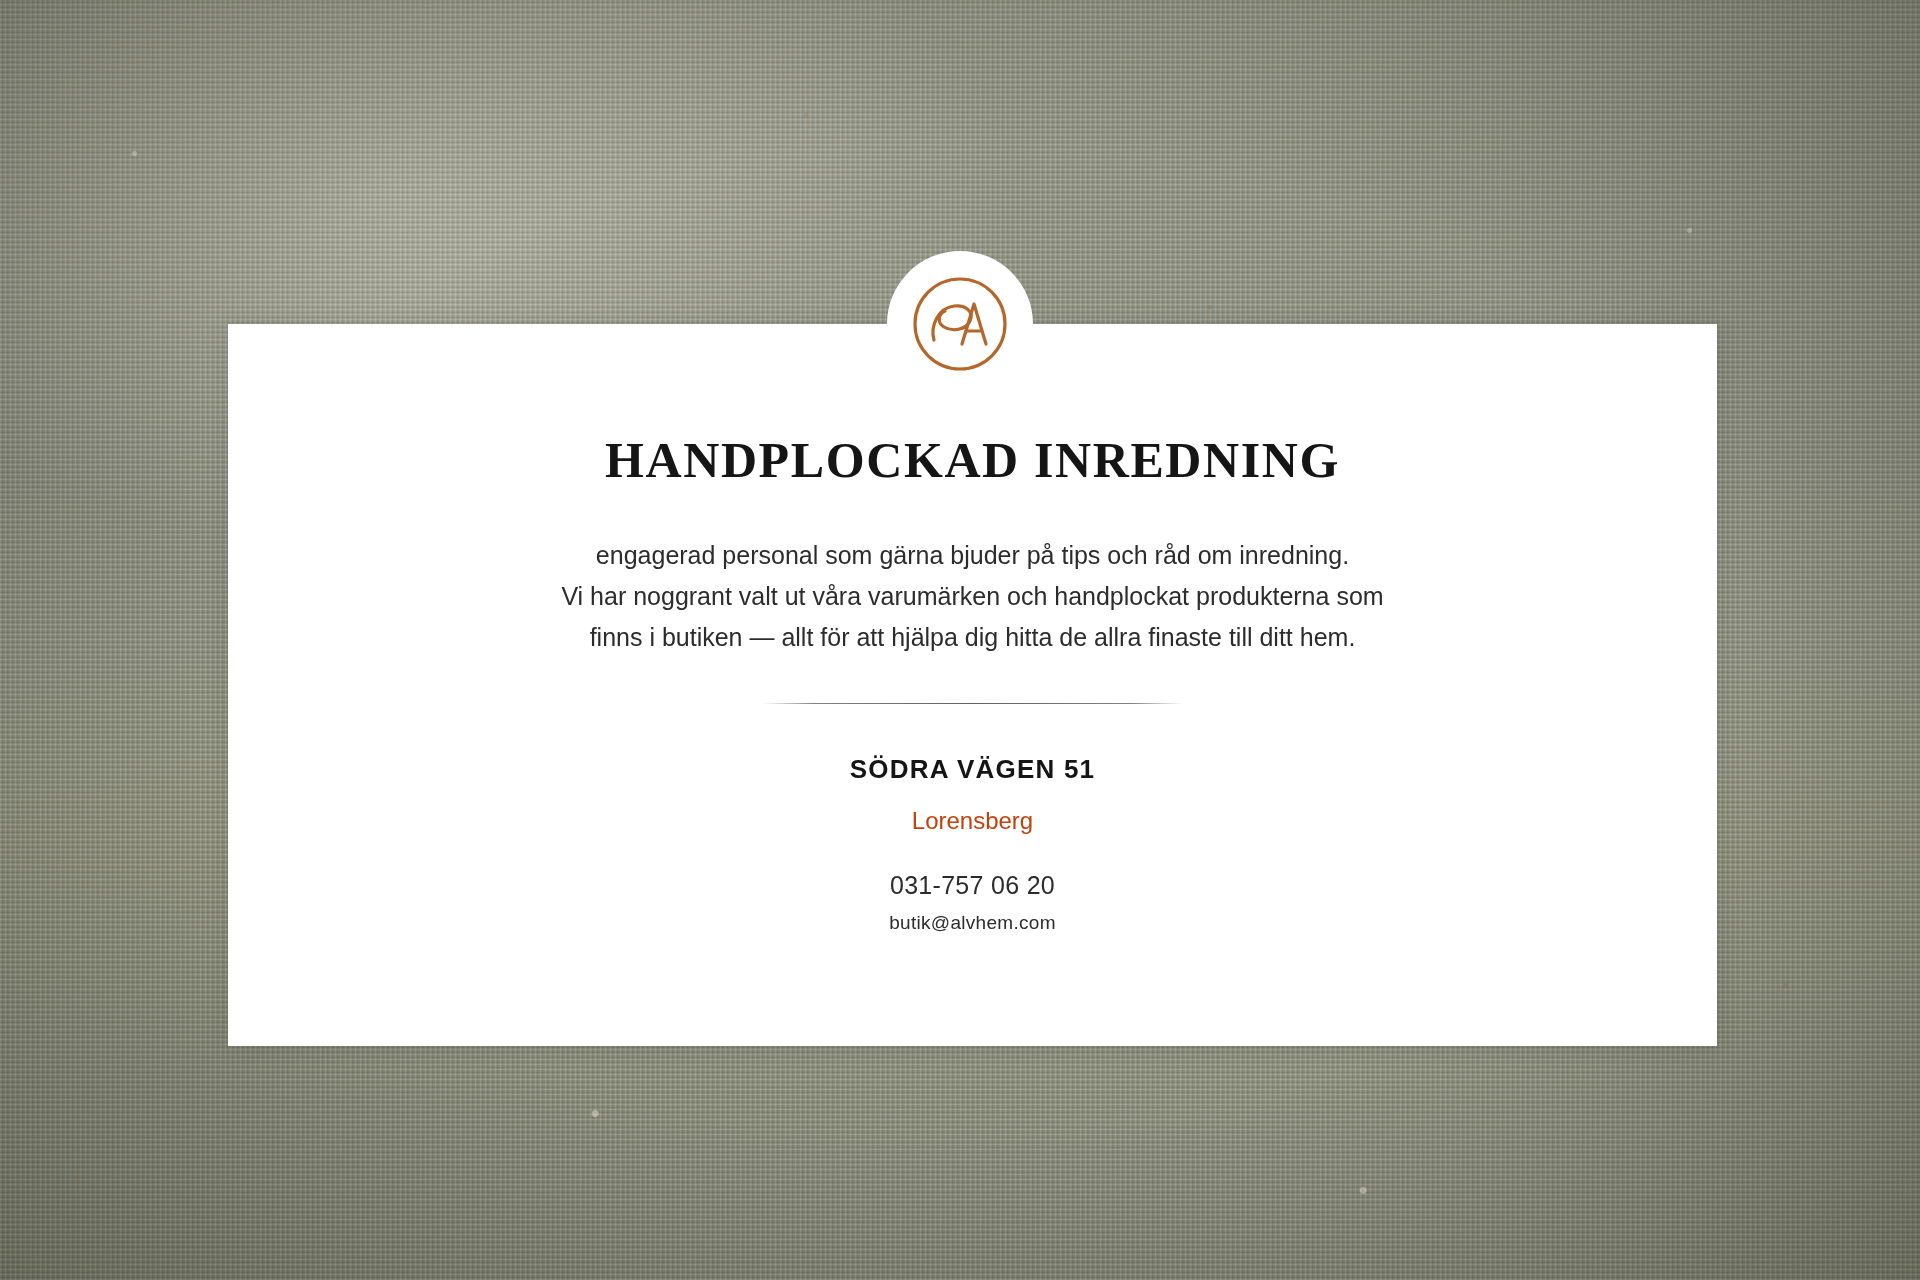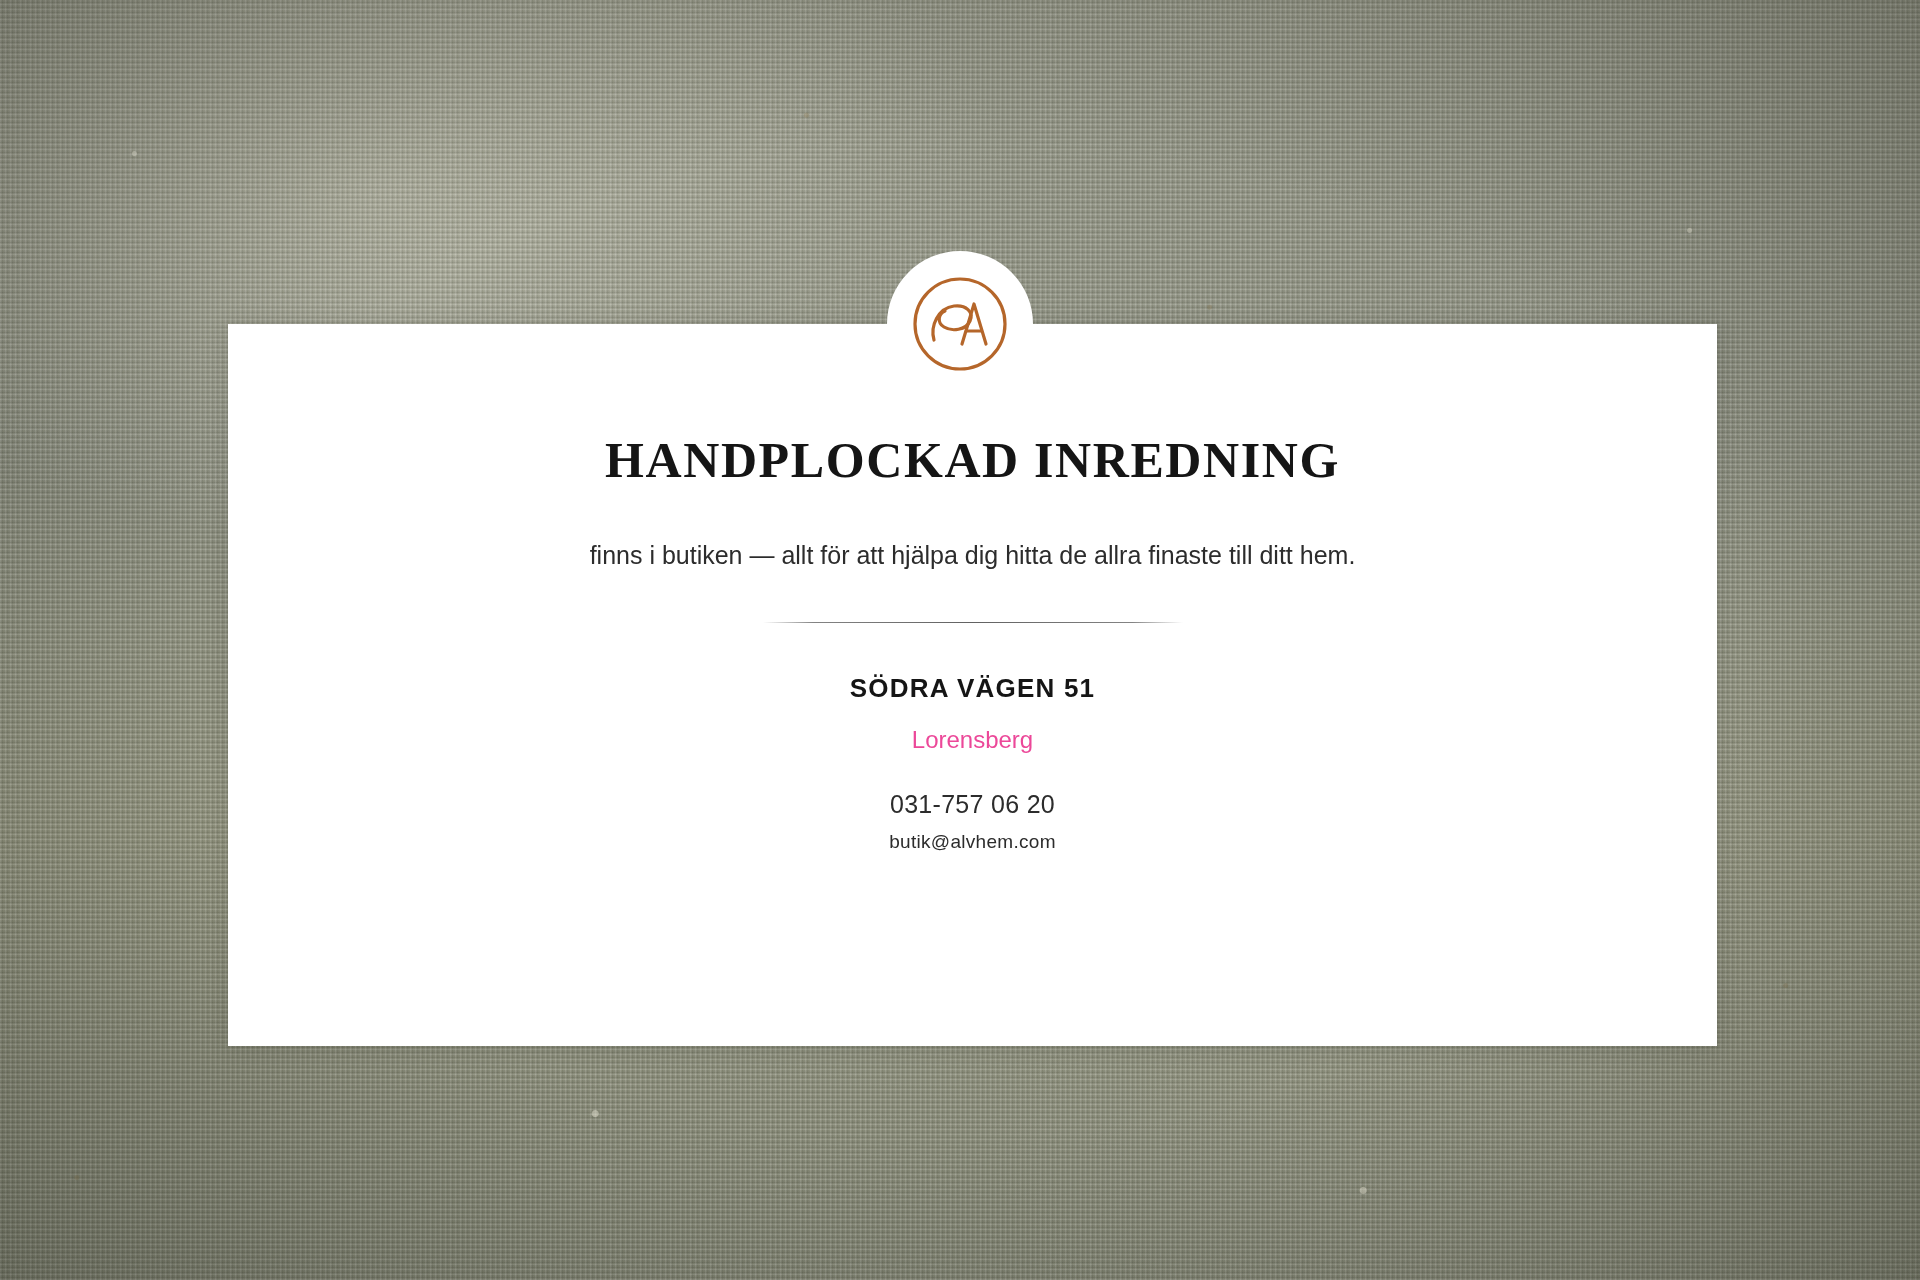--- a/index.html
+++ b/index.html
@@ -164,21 +164,21 @@
     font-size: 26px;
     letter-spacing: 1.2px;
     font-weight: 700;
     color: #151515;
   }
   .address-area {
     margin: 0;
     padding-top: 12px;
     font-size: 24px;
     font-weight: 300;
-    color: #ec4899;
+    color: #c2410c;
   }
   .contact-phone {
     margin: 0;
     padding-top: 36px;
     font-size: 25px;
     font-weight: 300;
     color: #2c2c2c;
     letter-spacing: 0.3px;
   }
   .contact-email {
@@ -202,20 +202,22 @@
   <div class="bg-vignette"></div>
 
   <div class="card">
     <div class="card-inner">
 
       <h1 class="headline">
         <span class="line">HANDPLOCKAD INREDNING</span>
       </h1>
 
       <p class="body-copy">
+        <span class="line">engagerad personal som gärna bjuder på tips och råd om inredning.</span>
+        <span class="line">Vi har noggrant valt ut våra varumärken och handplockat produkterna som</span>
         <span class="line">finns i butiken — allt för att hjälpa dig hitta de allra finaste till ditt hem.</span>
       </p>
 
       <div class="divider"></div>
 
       <p class="address-name">SÖDRA VÄGEN 51</p>
       <p class="address-area">Lorensberg</p>
 
       <p class="contact-phone">031-757 06 20</p>
       <p class="contact-email">butik@alvhem.com</p>

